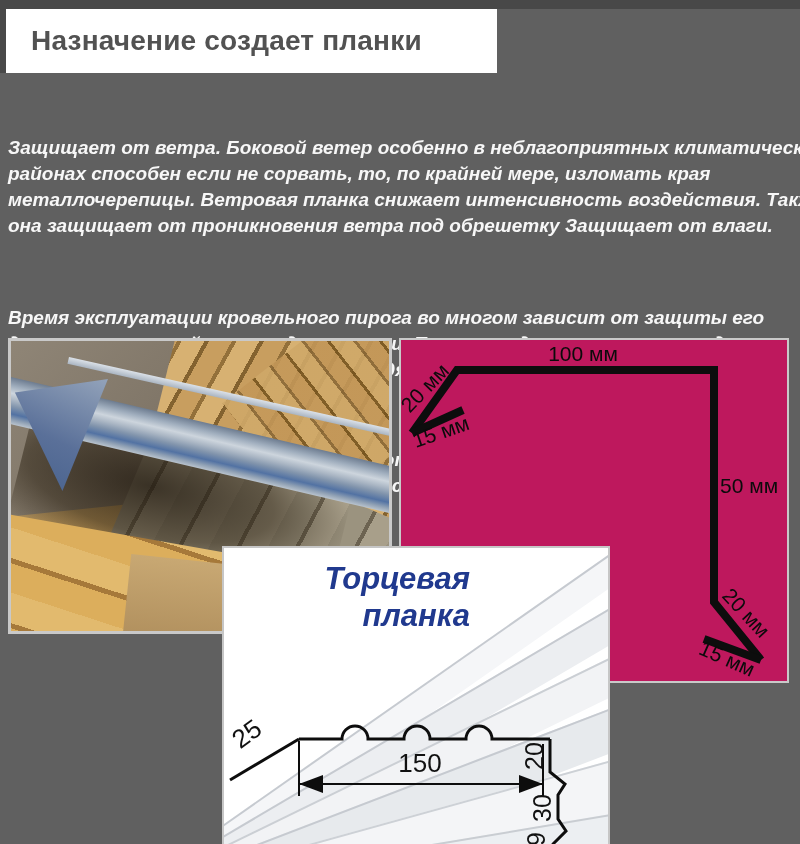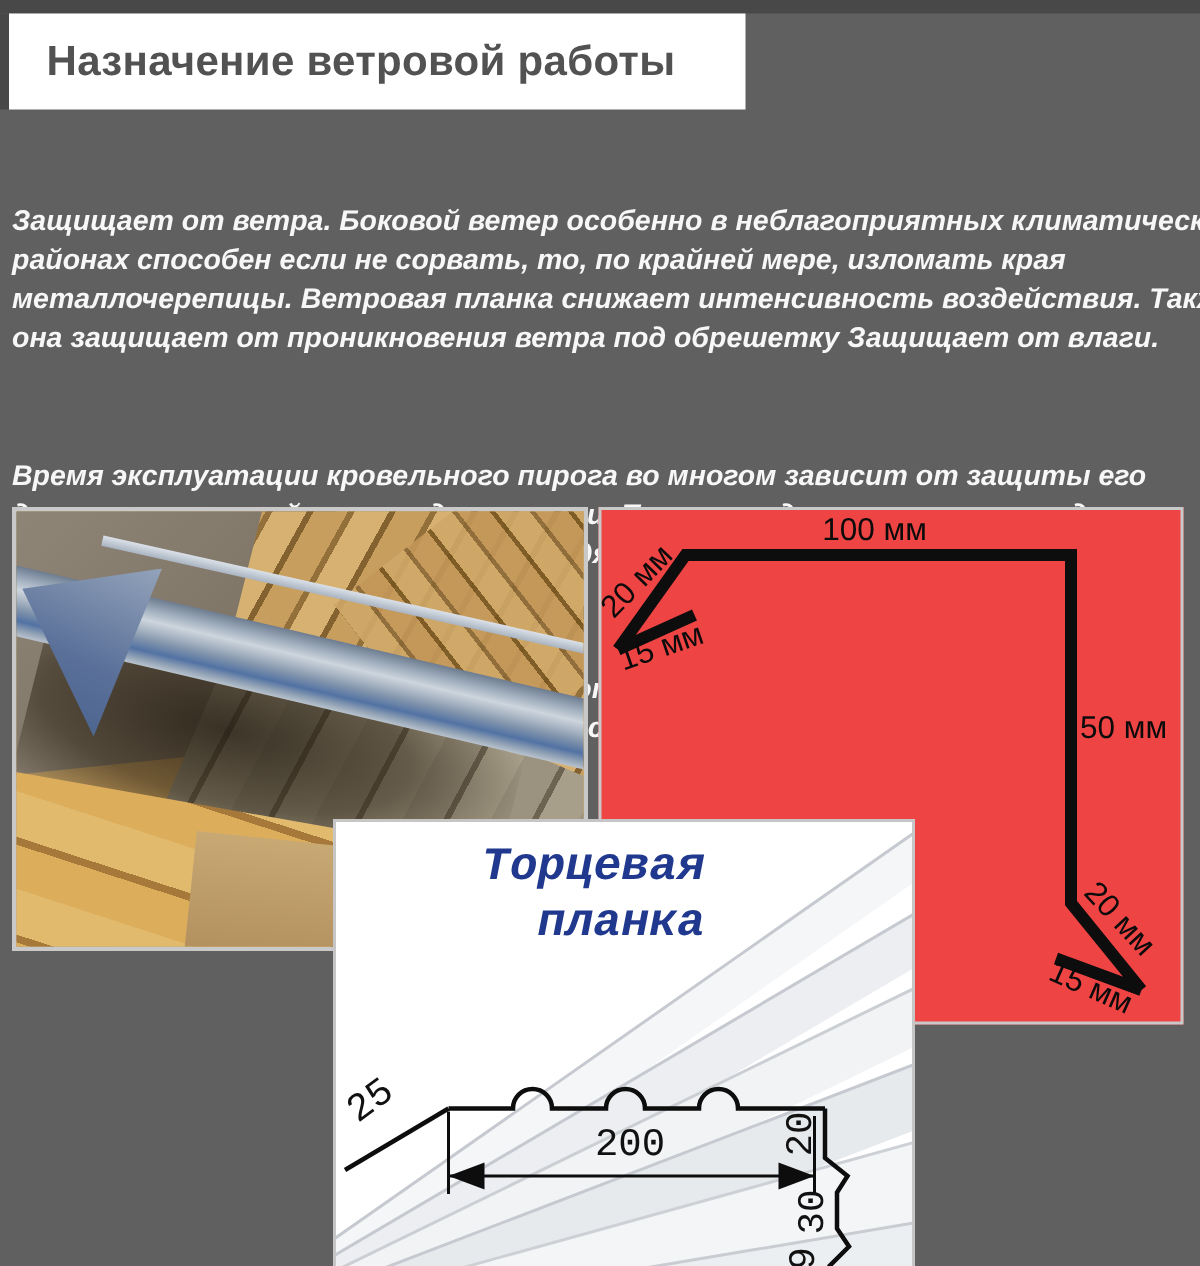--- a/index.html
+++ b/index.html
@@ -39,34 +39,34 @@
       background:linear-gradient(180deg,#c8a873,#b08f5d);}
   .ph-striphighlight{left:58px;top:16px;width:335px;height:7px;transform:rotate(12.6deg);transform-origin:0 0;
       background:linear-gradient(180deg,#dbe1e8,#a9b4c1);}
   .ph-strip{left:0px;top:36px;width:430px;height:46px;transform:rotate(13.2deg);transform-origin:0 0;
       background:linear-gradient(180deg,#6d7c90 0%,#9fadbd 18%,#cdd5dd 34%,#aab6c4 48%,#8194ac 62%,#5272a3 78%,#8fa0b4 90%,#b9c3cd 100%);}
   .ph-stripend{left:2px;top:38px;width:95px;height:112px;
       clip-path:polygon(2% 12%,100% 0,52% 100%);
       background:linear-gradient(205deg,#93a3ba,#5a7099 55%,#47618c);}
 
   
-  .diagram{position:absolute;left:399px;top:338px;width:390px;height:345px;background:#ef4444;
+  .diagram{position:absolute;left:399px;top:338px;width:390px;height:345px;background:#be185d;
            border:2px solid #c9c9c9;box-sizing:border-box;z-index:2;}
   .diagram svg{position:absolute;left:0;top:0;}
   .dlabel{position:absolute;font-size:21px;color:#0b0b0b;white-space:nowrap;}
   .dl-top{left:182px;top:14px;transform:translate(-50%,-50%);}
   .dl-right{left:319px;top:146px;transform:translateY(-50%);}
   .dl-lfold{left:24px;top:48px;transform:translate(-50%,-50%) rotate(-46deg);}
   .dl-lhem{left:40px;top:92px;transform:translate(-50%,-50%) rotate(-19deg);}
   .dl-bfold{left:345px;top:273px;transform:translate(-50%,-50%) rotate(47deg);}
   .dl-bhem{left:326px;top:319px;transform:translate(-50%,-50%) rotate(24deg);}
 
   
   .card{position:absolute;left:222px;top:546px;width:388px;height:298px;background:#ffffff;
-        border:2px solid #c6c6c6;border-bottom:none;box-sizing:border-box;overflow:hidden;z-index:3;font-family:Liberation Mono, monospace;}
+        border:2px solid #c6c6c6;border-bottom:none;box-sizing:border-box;overflow:hidden;z-index:3;}
   .card-title{position:absolute;left:0;top:12px;width:246px;text-align:right;
         font-size:31px;font-weight:bold;font-style:italic;line-height:37px;color:#20398e;white-space:pre-line;z-index:6;}
   .fan{position:absolute;left:-70px;width:760px;transform-origin:0 50%;z-index:4;}
   .f1{top:328px;height:26px;transform:rotate(-35deg);background:#f5f6f8;border-top:2px solid #c6cad0;}
   .f2{top:331px;height:30px;transform:rotate(-30.5deg);background:#eceef1;border-top:2px solid #c6cad0;}
   .f3{top:334px;height:34px;transform:rotate(-26deg);background:#f2f3f5;border-top:2px solid #cbcfd4;}
   .f4{top:337px;height:40px;transform:rotate(-21deg);background:#e7eaed;border-top:2px solid #c6cad0;}
   .f5{top:340px;height:56px;transform:rotate(-15.5deg);background:#f4f5f7;border-top:2px solid #cdd1d6;}
   .f6{top:343px;height:70px;transform:rotate(-9.5deg);background:#eceff2;border-top:2px solid #c9cdd2;}
   .card svg.section{position:absolute;left:0;top:0;z-index:5;}
@@ -78,21 +78,21 @@
   .cl-9{left:312px;top:291px;transform:translate(-50%,-50%) rotate(-90deg);}
 </style>
 </head>
 <body>
 
 <div class="page">
 
   <div class="topbar"></div>
   <div class="title-left-edge"></div>
   <div class="title-box">
-    <h1>Назначение ветровой работы</h1>
+    <h1>Назначение создает планки</h1>
   </div>
 
   <div class="bodytext">
     <p class="p1">Защищает от ветра. Боковой ветер особенно в неблагоприятных климатических
 районах способен если не сорвать, то, по крайней мере, изломать края
 металлочерепицы. Ветровая планка снижает интенсивность воздействия. Также
 она защищает от проникновения ветра под обрешетку Защищает от влаги.</p>
     <p class="p2">Время эксплуатации кровельного пирога во многом зависит от защиты его
 деревянных частей от попадания влаги. Планка создает препятствие для
 попадания под обрешетку снега и дождя.</p>
@@ -143,19 +143,19 @@
       <path d="M75,193 L75,248" fill="none" stroke="#0d0d0d" stroke-width="2"></path>
       <path d="M319,196 L319,248" fill="none" stroke="#0d0d0d" stroke-width="2"></path>
       <path d="M75,236 L319,236" fill="none" stroke="#0d0d0d" stroke-width="2"></path>
       <polygon points="75,236 99,227 99,245" fill="#0d0d0d"></polygon>
       <polygon points="319,236 295,227 295,245" fill="#0d0d0d"></polygon>
     </svg>
 
     <div class="card-title">Торцевая
 планка</div>
     <div class="clabel cl-25">25</div>
-    <div class="clabel cl-110">200</div>
+    <div class="clabel cl-110">150</div>
     <div class="clabel cl-20">20</div>
     <div class="clabel cl-30">30</div>
     <div class="clabel cl-9">9</div>
   </div>
 
 </div>
 
 </body></html>

